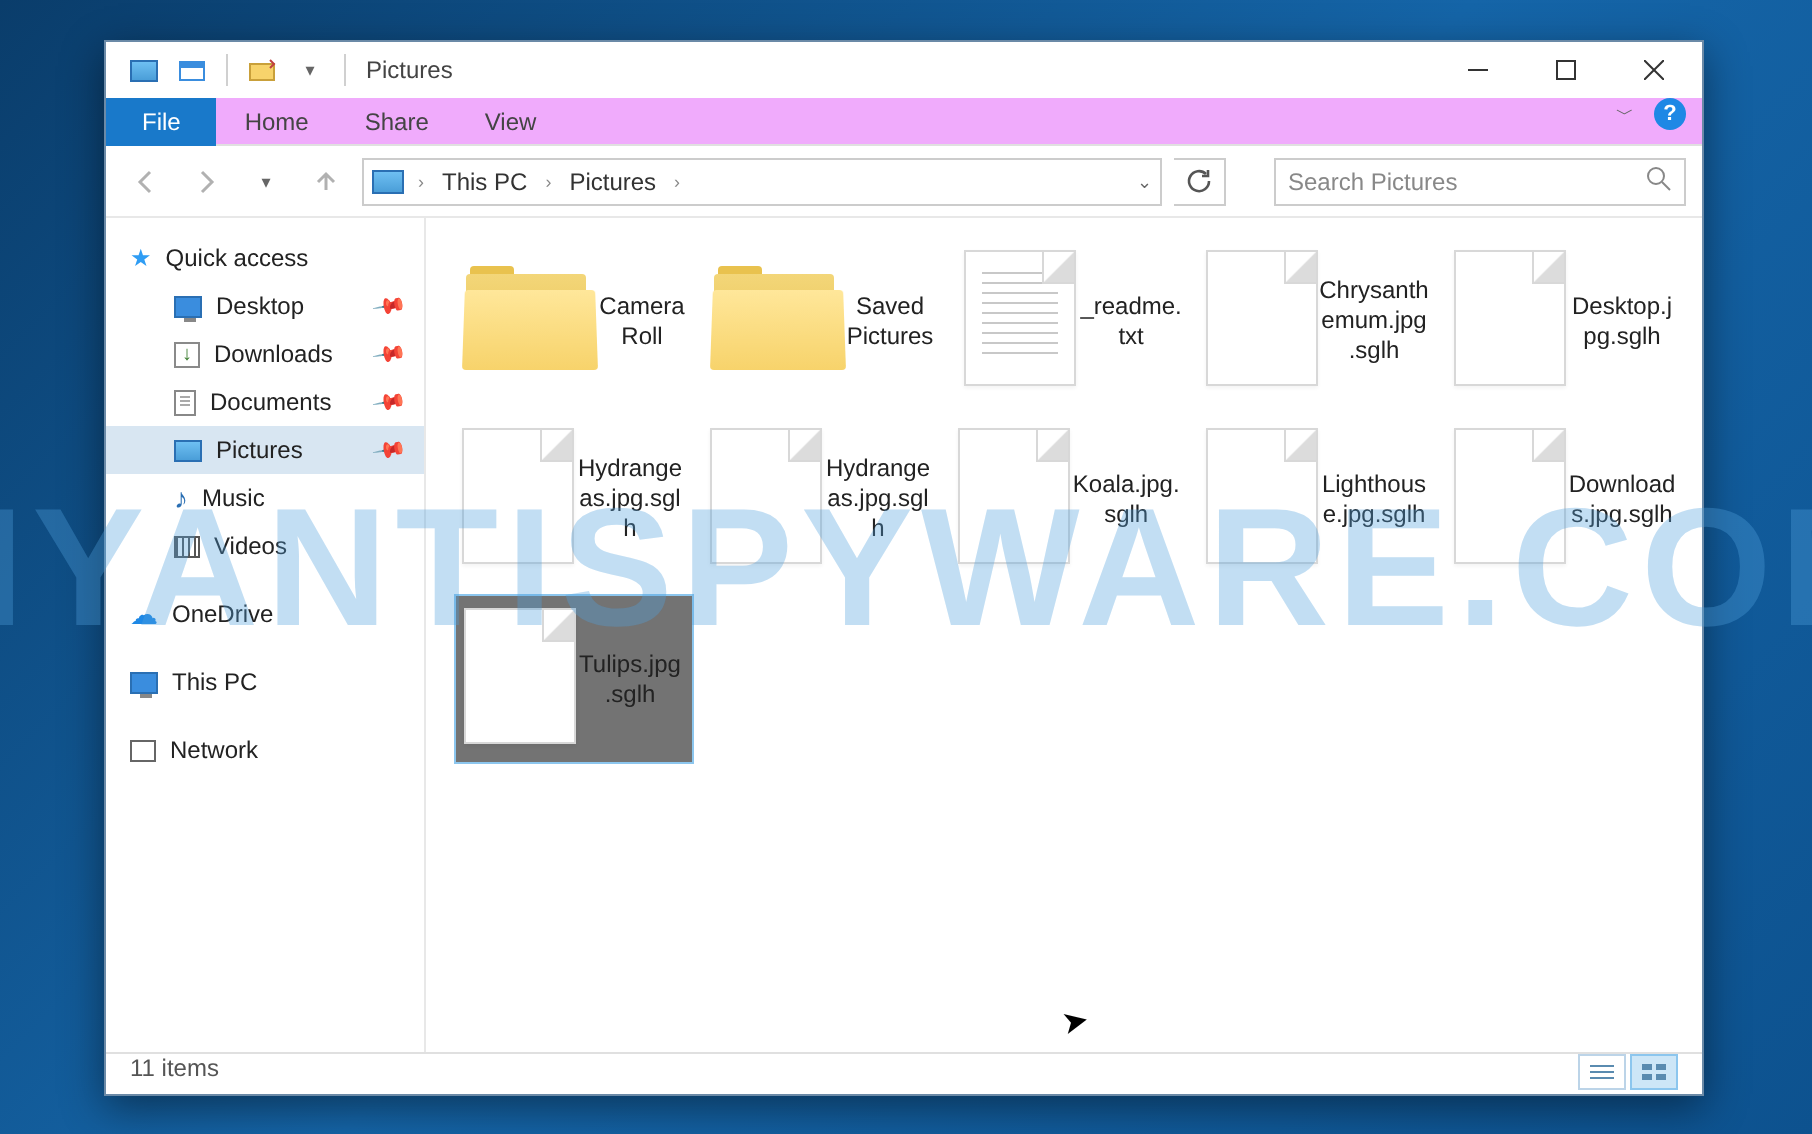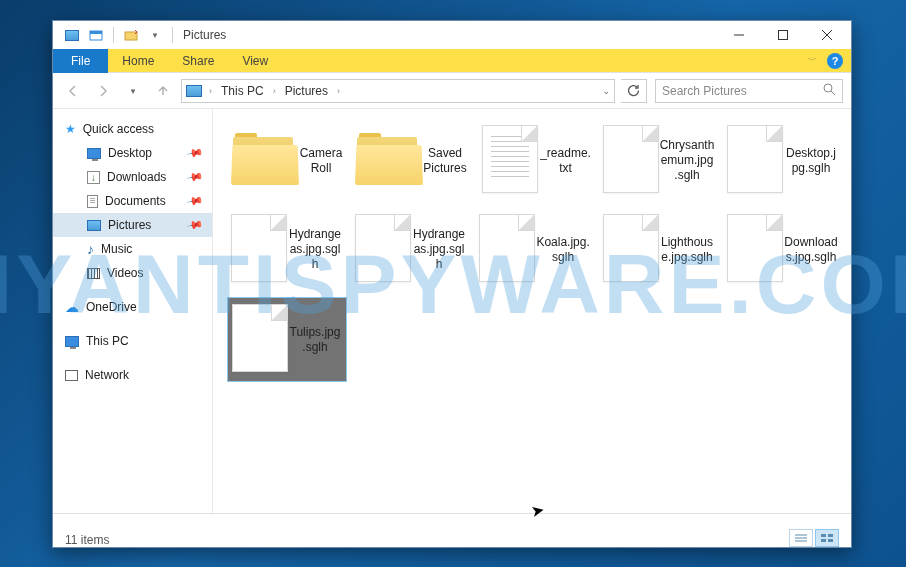--- a/index.html
+++ b/index.html
@@ -6,34 +6,34 @@
 body{background:linear-gradient(135deg,#0a3d6b,#1565a8,#0d528f);width:906px;height:567px;position:relative;overflow:hidden}
 .watermark{position:absolute;top:50%;left:50%;transform:translate(-50%,-50%);font-size:84px;font-weight:700;color:rgba(80,160,220,.35);letter-spacing:4px;white-space:nowrap;z-index:10;pointer-events:none}
 .window{position:absolute;top:20px;left:52px;width:800px;height:528px;background:#fff;border:1px solid #6b8aa7;box-shadow:0 6px 20px rgba(0,0,0,.45);display:flex;flex-direction:column}
 .title-bar{height:28px;background:#fff;display:flex;align-items:center;padding:0 2px}
 .title-icons{display:flex;align-items:center;gap:2px;padding-left:6px}
 .qat-icon{width:22px;height:20px;display:flex;align-items:center;justify-content:center}
 .sep{width:1px;height:16px;background:#d0d0d0;margin:0 4px}
 .title-text{margin-left:6px;color:#444}
 .win-controls{margin-left:auto;display:flex}
 .win-btn{width:44px;height:28px;display:flex;align-items:center;justify-content:center;cursor:default}
-.ribbon{height:24px;background:#fde047;display:flex;align-items:center;border-bottom:1px solid #e0e0e0;position:relative}
+.ribbon{height:24px;background:#f0abfc;display:flex;align-items:flex-start;border-bottom:1px solid #e0e0e0;position:relative}
 .file-tab{background:#1979ca;color:#fff;padding:4px 18px;height:24px;display:flex;align-items:center}
 .ribbon-tab{padding:4px 14px;color:#444;height:24px;display:flex;align-items:center}
 .ribbon-right{margin-left:auto;display:flex;align-items:center;padding-right:8px;gap:10px}
 .help-icon{width:16px;height:16px;border-radius:50%;background:#1e88e5;color:#fff;display:flex;align-items:center;justify-content:center;font-size:11px;font-weight:700}
 .nav-bar{height:36px;display:flex;align-items:center;padding:4px 8px;gap:6px;border-bottom:1px solid #e8e8e8}
 .nav-btn{width:24px;height:24px;display:flex;align-items:center;justify-content:center;color:#666}
 .nav-btn.disabled{opacity:.45}
 .address-bar{flex:1;height:24px;border:1px solid #ccc;display:flex;align-items:center;padding:0 4px;gap:4px}
 .crumb{padding:0 2px;color:#333}
 .chev{color:#888;font-size:9px;padding:0 3px}
 .addr-end{margin-left:auto;display:flex;align-items:center;gap:4px;color:#666}
 .refresh-box{width:26px;height:24px;border:1px solid #ccc;border-left:none;display:flex;align-items:center;justify-content:center;color:#555}
-.search-box{width:188px;height:24px;border:1px solid #ccc;margin-left:2px;display:flex;align-items:center;padding:0 6px;color:#888}
+.search-box{width:206px;height:24px;border:1px solid #ccc;margin-left:18px;display:flex;align-items:center;padding:0 6px;color:#888}
 .search-box .mag{margin-left:auto;color:#888}
 .body{flex:1;display:flex;overflow:hidden}
 .sidebar{width:160px;border-right:1px solid #e8e8e8;background:#fff;padding-top:8px}
 .side-group{margin-bottom:10px}
 .side-item{height:24px;display:flex;align-items:center;padding-left:34px;gap:7px;color:#222;position:relative}
 .side-item.head{padding-left:12px;font-weight:400}
 .side-item.sel{background:#d8e6f2}
 .side-item .pin{margin-left:auto;margin-right:10px;color:#7b7b7b;font-size:11px;transform:rotate(35deg)}
 .star{color:#2f9df4}
 .mon{width:14px;height:11px;background:#3a8dde;border:1px solid #2a6fb3;position:relative}
@@ -52,21 +52,21 @@
 .item.sel{background:#737373;border:1px solid #8cc6ee}
 .thumb{width:76px;height:72px;display:flex;align-items:center;justify-content:center;margin-bottom:3px}
 .folder{width:68px;height:52px;position:relative}
 .folder .back{position:absolute;top:4px;left:2px;width:60px;height:44px;background:linear-gradient(#f3d679,#e9c24e);border-radius:2px}
 .folder .tab{position:absolute;top:0;left:4px;width:22px;height:8px;background:#e9c24e;border-radius:2px 2px 0 0}
 .folder .front{position:absolute;bottom:0;left:0;width:68px;height:42px;background:linear-gradient(#ffe79a,#f7d36b);border-radius:2px;transform:perspective(100px) rotateX(6deg);transform-origin:bottom}
 .file{width:56px;height:68px;background:#fff;border:1px solid #d8d8d8;position:relative;box-shadow:0 1px 2px rgba(0,0,0,.05)}
 .file .fold{position:absolute;top:0;right:0;width:16px;height:16px;background:linear-gradient(135deg,#fff 48%,#dcdcdc 52%);border-left:1px solid #d8d8d8;border-bottom:1px solid #d8d8d8}
 .file.text::before{content:"";position:absolute;top:10px;left:8px;right:8px;height:1px;background:#c8c8c8;box-shadow:0 5px 0 #c8c8c8,0 10px 0 #c8c8c8,0 15px 0 #c8c8c8,0 20px 0 #c8c8c8,0 25px 0 #c8c8c8,0 30px 0 #c8c8c8,0 35px 0 #c8c8c8,0 40px 0 #c8c8c8}
 .item-label{font-size:12px;color:#222;line-height:1.25;word-break:break-word;max-width:108px}
-.status-bar{height:34px;border-top:1px solid #e0e0e0;display:flex;align-items:flex-end;padding:0 12px;color:#555}
+.status-bar{height:21px;border-top:1px solid #e0e0e0;display:flex;align-items:flex-start;padding:0 12px;color:#555}
 .view-toggles{margin-left:auto;display:flex;gap:2px}
 .vbtn{width:24px;height:18px;border:1px solid #bcd4e8;display:flex;align-items:center;justify-content:center}
 .vbtn.active{background:#cde6f7;border-color:#8cc6ee}
 .cursor{position:absolute;left:478px;top:480px;font-size:16px;color:#000;z-index:5;pointer-events:none;transform:rotate(-12deg)}
 </style>
 </head>
 <body>
 
 <div class="watermark">MYANTISPYWARE.COM</div>
 

